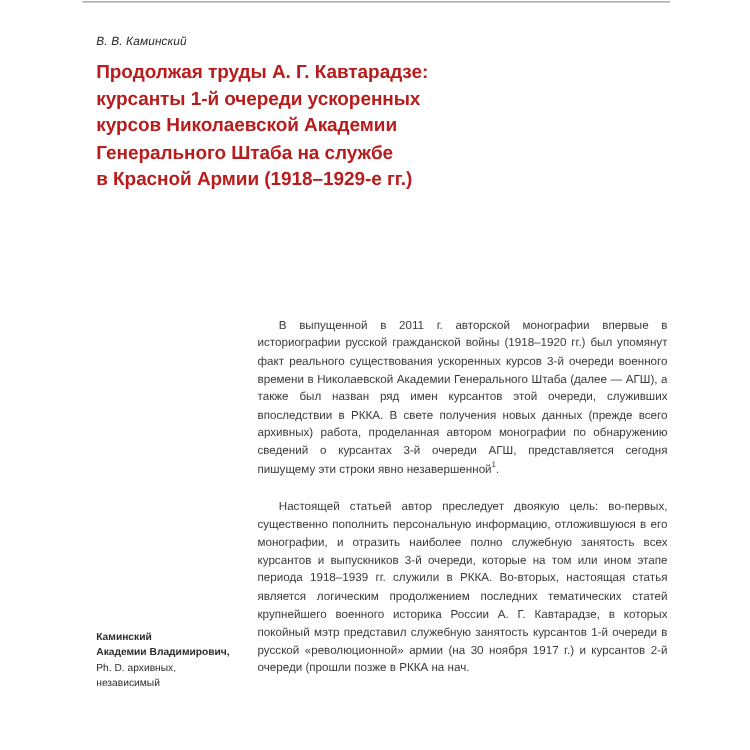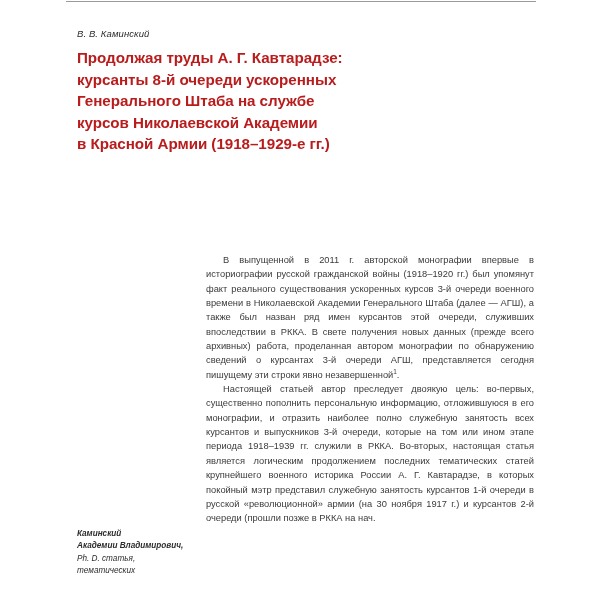--- a/index.html
+++ b/index.html
@@ -59,23 +59,22 @@
     color: #b91c1c;
     margin: 0;
     letter-spacing: -.05px;
   }
   .title .tline { display: block; white-space: nowrap; }
 
   
   .author-note {
     position: absolute;
     left: 77px;
-    top: 528px;
+    top: 504px;
     width: 112px;
-    font-style: italic;
     color: #2d2d2d;
     font-size: 8.2px;
     line-height: 12.4px;
   }
   .author-note .nm {
     font-weight: bold;
     display: block;
   }
   .author-note .ln { display: block; }
 
@@ -92,51 +91,51 @@
   .body-col p {
     margin: 0;
     font-size: 9.3px;
     line-height: 14.35px;
     color: #3a3a3a;
     text-align: justify;
     text-indent: 17px;
     text-justify: inter-word;
     hyphens: manual;
   }
-  .body-col p + p { margin-top: 0; }
+  .body-col p + p { margin-top: 16px; }
 
   sup.fn {
     font-size: 6.4px;
     vertical-align: super;
     line-height: 0;
   }
 </style>
 </head>
 <body>
 
 <div class="page">
 
   <div class="top-rule"></div>
 
   <div class="header">
     <div class="byline">В. В. Каминский</div>
     <h1 class="title">
       <span class="tline">Продолжая труды А. Г. Кавтарадзе:</span>
-      <span class="tline">курсанты 8-й очереди ускоренных</span>
+      <span class="tline">курсанты 1-й очереди ускоренных</span>
+      <span class="tline">курсов Николаевской Академии</span>
       <span class="tline">Генерального Штаба на службе</span>
-      <span class="tline">курсов Николаевской Академии</span>
       <span class="tline">в Красной Армии (1918–1929-е гг.)</span>
     </h1>
   </div>
 
   <div class="author-note">
     <span class="nm">Каминский</span>
     <span class="nm">Академии Владимирович,</span>
-    <span class="ln">Ph. D. статья,</span>
-    <span class="ln">тематических</span>
+    <span class="ln">Ph. D. архивных,</span>
+    <span class="ln">независимый</span>
   </div>
 
   <div class="body-col">
     <p><span>В выпущенной в 2011 г. авторской монографии впервые в историографии русской гражданской войны (1918–1920 гг.) был упомянут факт реального существования ускоренных курсов 3-й очереди военного времени в Николаевской Академии Генерального Штаба (далее — АГШ), а также был назван ряд имен курсантов этой очереди, служивших впоследствии в РККА. В свете получения новых данных (прежде всего архивных) работа, проделанная автором монографии по обнаружению сведений о курсантах 3-й очереди АГШ, представляется сегодня пишущему эти строки явно незавершенной</span><sup class="fn">1</sup><span>.</span></p>
     <p>Настоящей статьей автор преследует двоякую цель: во-первых, существенно пополнить персональную информацию, отложившуюся в его монографии, и отразить наиболее полно служебную занятость всех курсантов и выпускников 3-й очереди, которые на том или ином этапе периода 1918–1939 гг. служили в РККА. Во-вторых, настоящая статья является логическим продолжением последних тематических статей крупнейшего военного историка России А. Г. Кавтарадзе, в которых покойный мэтр представил служебную занятость курсантов 1-й очереди в русской «революционной» армии (на 30 ноября 1917 г.) и курсантов 2-й очереди (прошли позже в РККА на нач.</p>
   </div>
 
 </div>
 
 </body></html>

